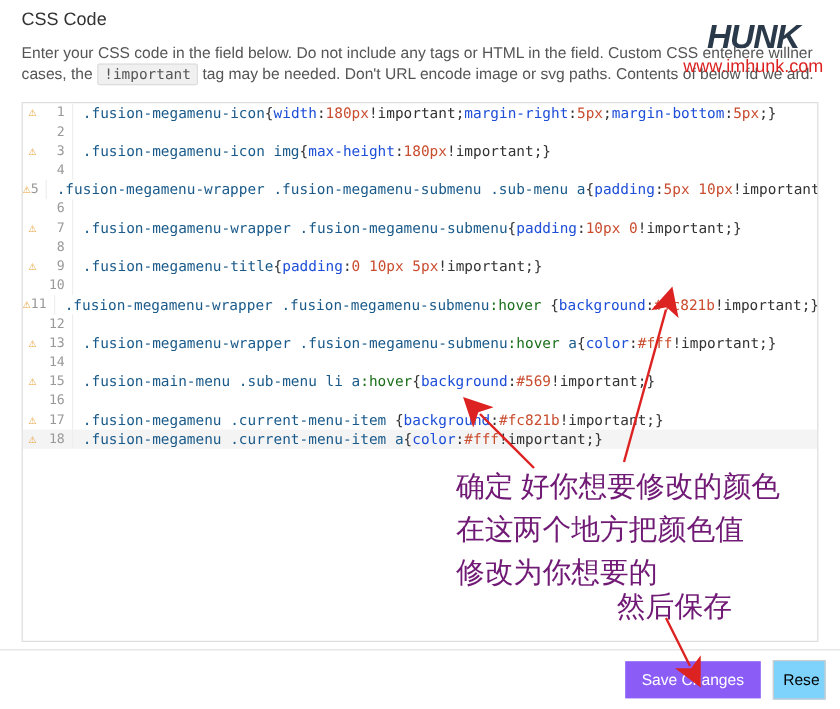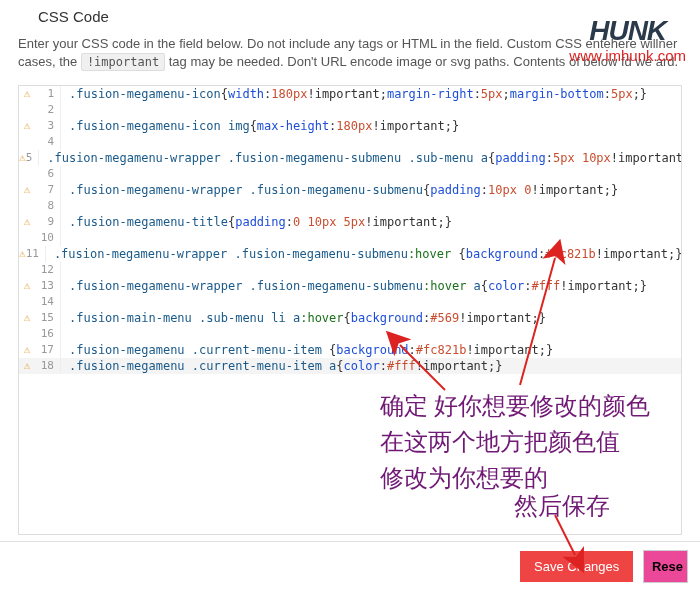--- a/index.html
+++ b/index.html
@@ -13,21 +13,20 @@
   overflow: hidden;
 }
 .header {
   padding: 8px 18px 4px;
 }
 .header h2 {
   font-size: 15px;
   font-weight: 400;
   color: #333;
   margin-bottom: 10px;
-  margin-left: 20px;
 }
 .header p {
   font-size: 13px;
   color: #555;
   line-height: 1.4;
 }
 .header code {
   background: #f0f0f0;
   border: 1px solid #ddd;
   padding: 1px 5px;
@@ -84,34 +83,33 @@
 .footer {
   position: absolute;
   bottom: 0;
   right: 0;
   left: 0;
   padding: 8px 12px;
   text-align: right;
   border-top: 1px solid #e0e0e0;
 }
 .btn-save {
-  background: #ef4444;
+  background: #8b5cf6;
   color: #fff;
   border: none;
   padding: 8px 14px;
   font-size: 13px;
   cursor: pointer;
 }
 .btn-reset {
-  background: #ec4899;
+  background: #7dd3fc;
   border: 1px solid #ccc;
   padding: 8px 4px 8px 8px;
   font-size: 13px;
   margin-left: 6px;
-  font-weight: bold;
 }
 
 .watermark {
   position: absolute;
   top: 15px;
   right: 14px;
   text-align: center;
   z-index: 5;
 }
 .wm-logo {

